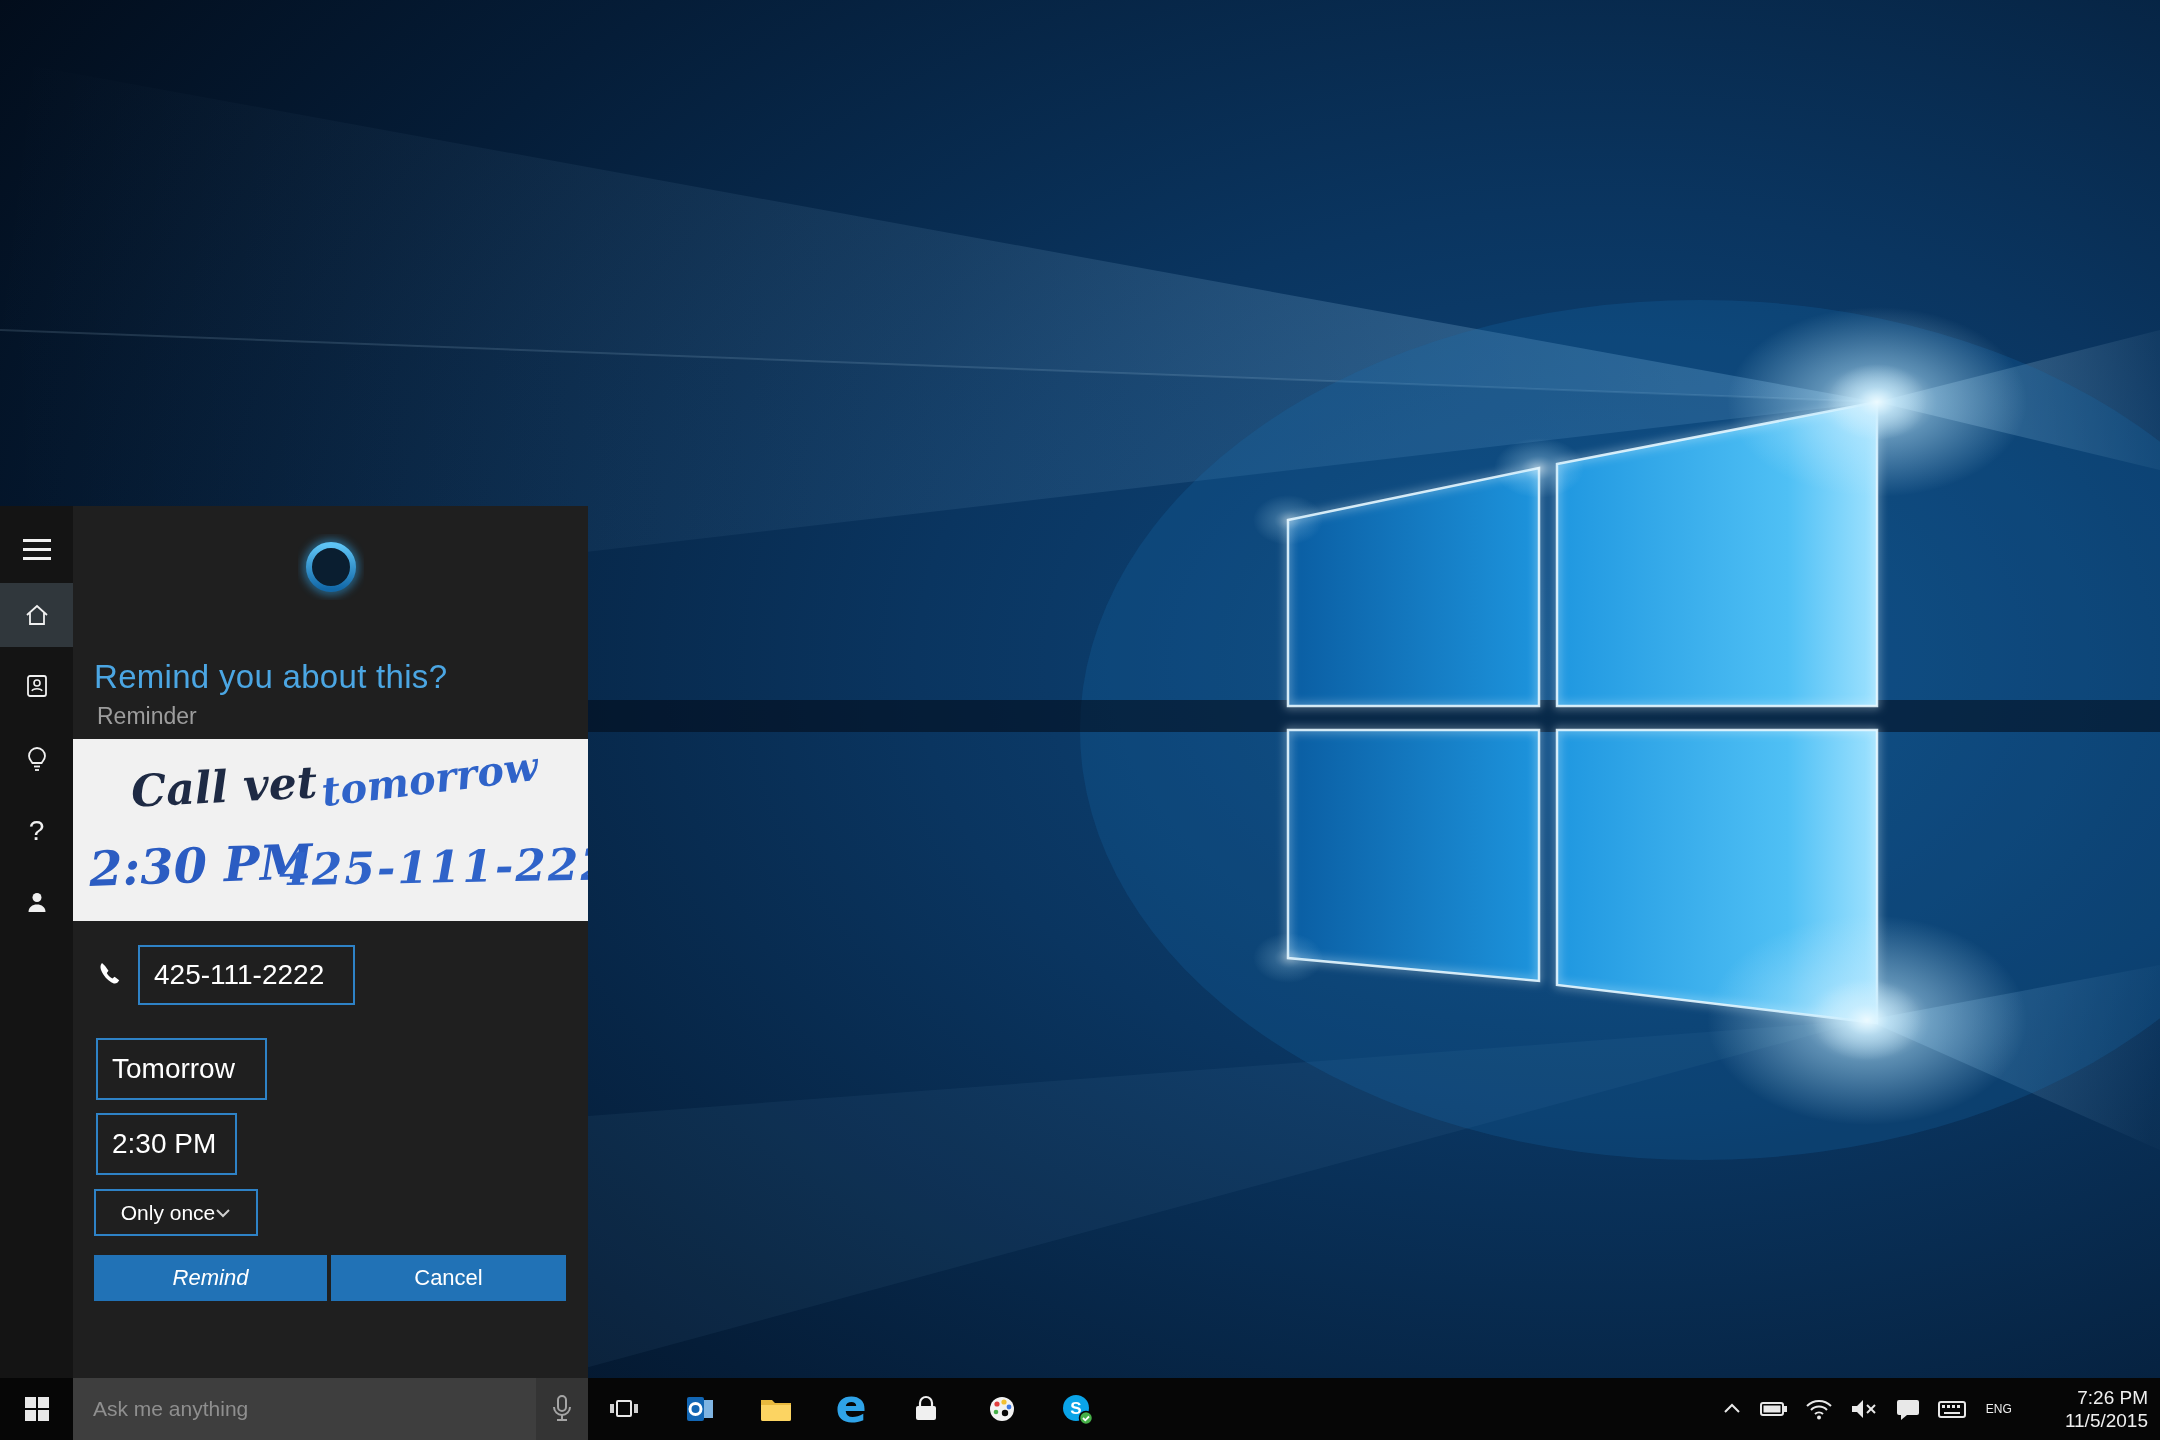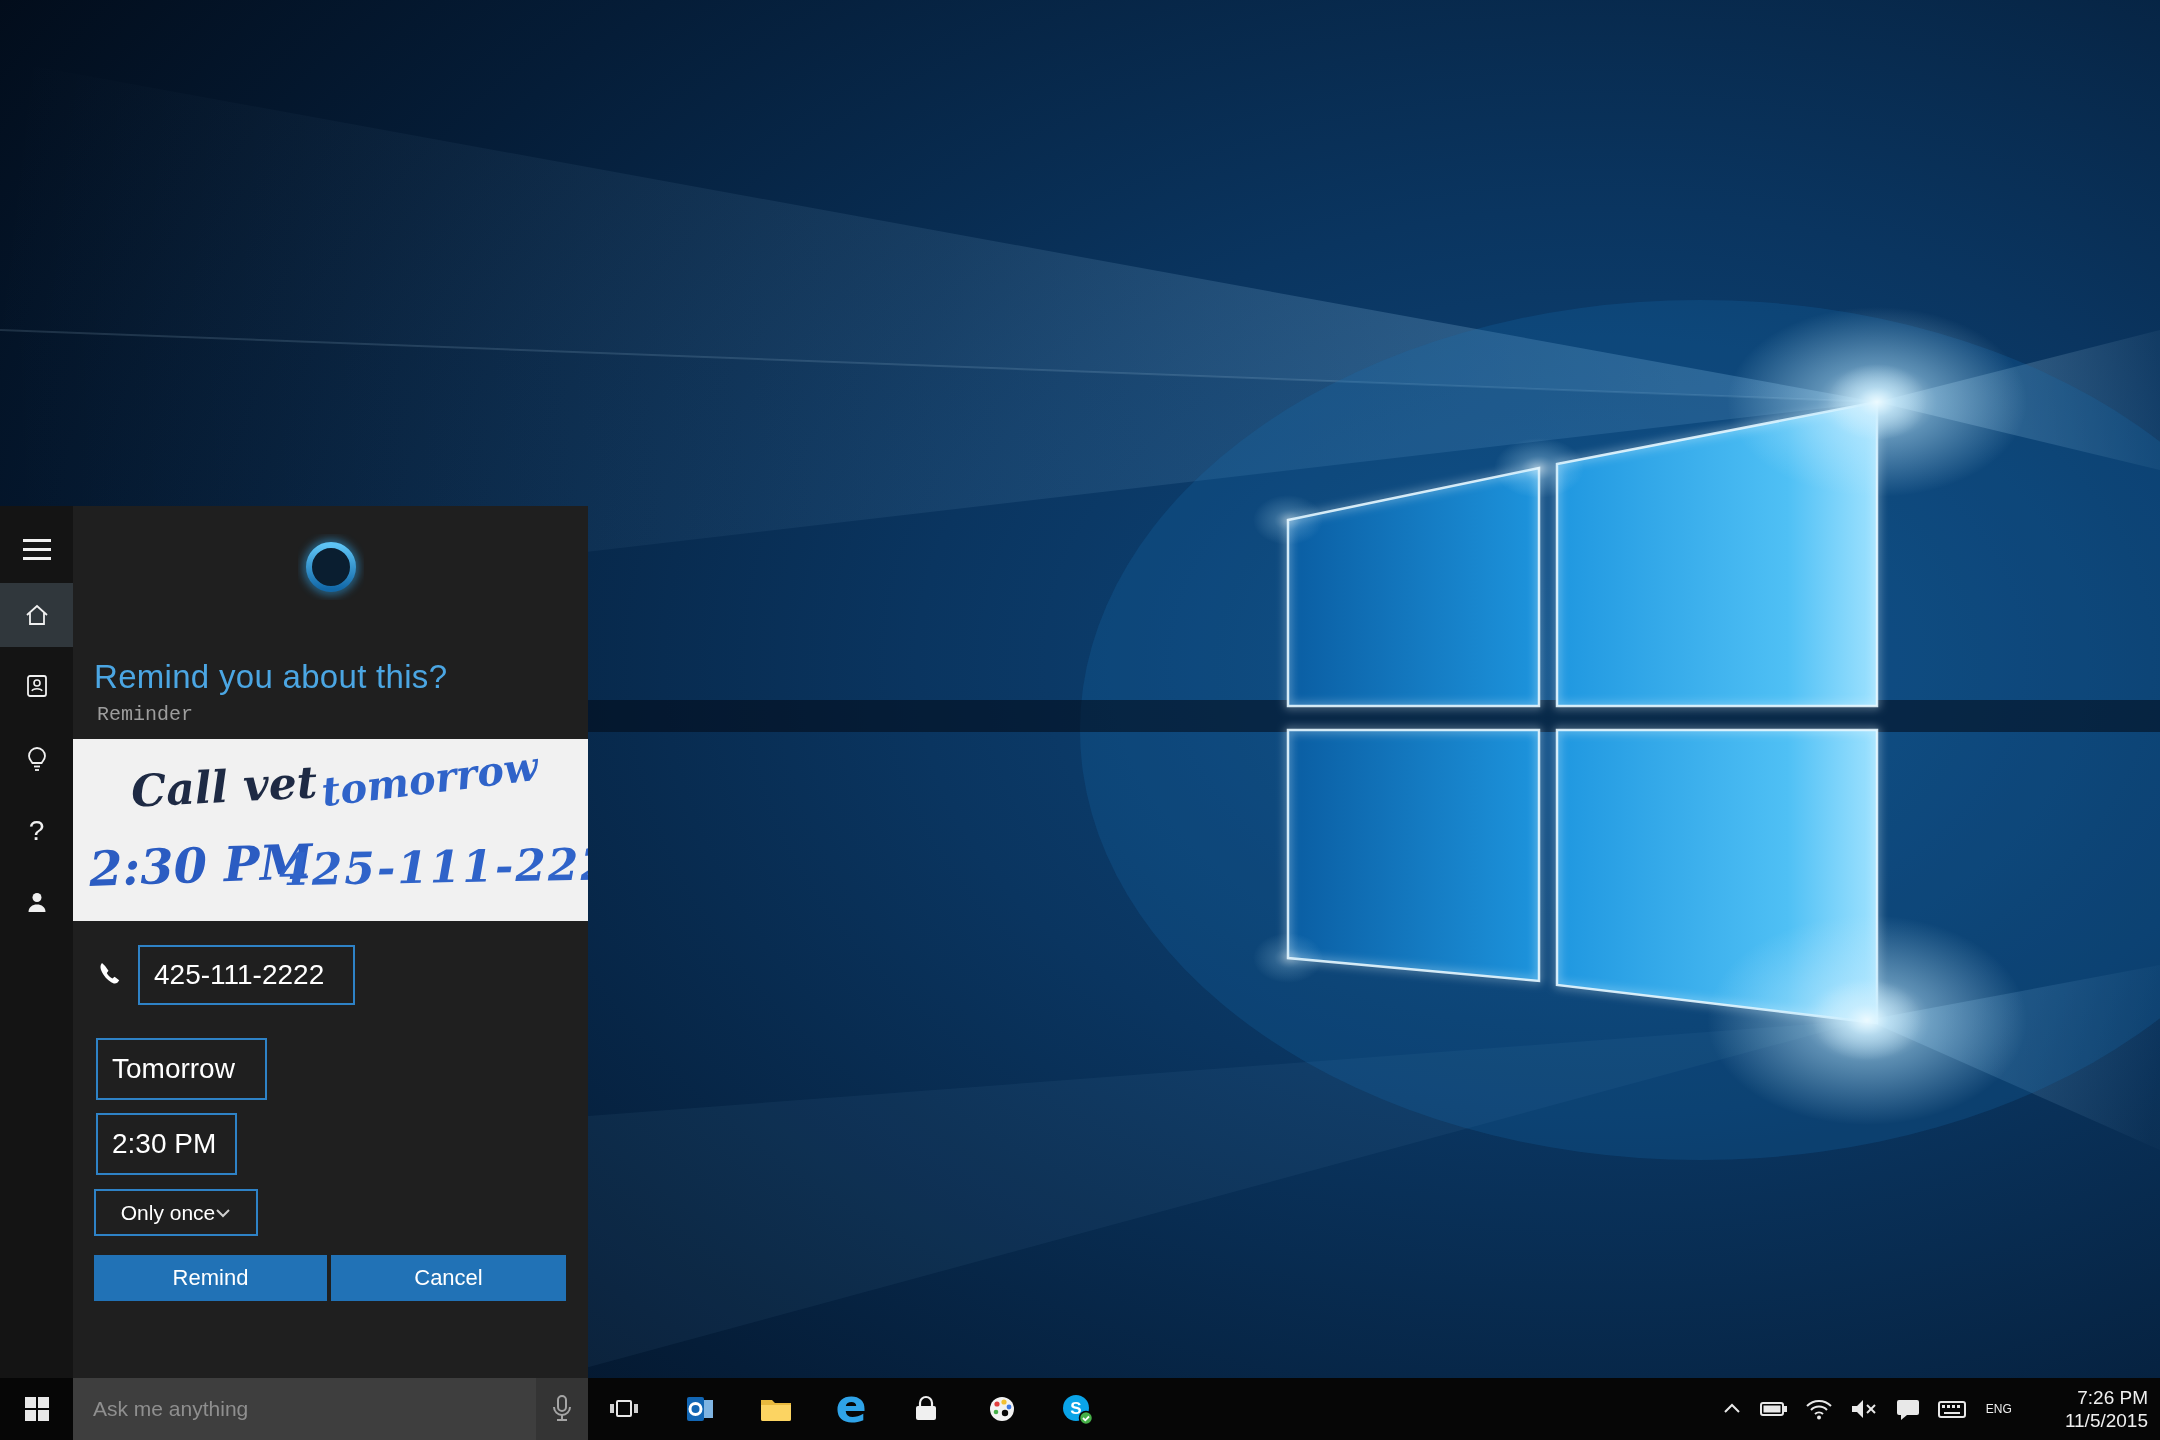--- a/index.html
+++ b/index.html
@@ -13,37 +13,37 @@
   .side-item { position:absolute; left:0; width:73px; height:64px; display:flex; align-items:center; justify-content:center; cursor:pointer; }
   .side-item.selected { background:#30373c; }
   .burger { display:flex; flex-direction:column; gap:6px; }
   .burger span { display:block; width:28px; height:3px; background:#f0f0f0; }
   .qmark { font-size:28px; color:#f0f0f0; font-weight:400; }
 
   
   #panel { position:absolute; left:73px; top:506px; width:515px; height:1000px; background:#1f1f1f; z-index:5; }
   #cortana-logo { position:absolute; left:50%; top:28px; transform:translateX(-50%); }
   #heading { position:absolute; left:21px; top:130px; font-size:33px; font-weight:400; color:#4ba6e3; letter-spacing:.3px; }
-  #section-label { position:absolute; left:24px; top:197px; font-size:20px; color:#9d9d9d;font-family:Liberation Mono, monospace; }
+  #section-label { position:absolute; left:24px; top:197px; font-size:23px; color:#9d9d9d; }
   #ink { position:absolute; left:0; top:233px; width:515px; height:182px; background:#f1f1f1; overflow:hidden; }
   .ink-span { position:absolute; font-family:"DejaVu Serif", serif; font-style:italic; font-weight:700; white-space:nowrap; }
   #ink-phrase-dark { left:58px; top:22px; font-size:44px; color:#1e2a44; transform:rotate(-3deg); }
   #ink-phrase-blue { left:248px; top:16px; font-size:40px; color:#2f63c9; transform:rotate(-7deg); }
   #ink-time { left:16px; top:98px; font-size:48px; color:#2b5cc2; transform:rotate(-2deg); }
   #ink-phone { left:206px; top:102px; font-size:44px; color:#2f63c9; transform:rotate(-1deg); letter-spacing:2px; }
 
   #phone-row { position:absolute; left:0; top:439px; width:515px; height:60px; }
   #phone-icon { position:absolute; left:22px; top:14px; }
   .field-box { position:absolute; border:2px solid #2e82c6; color:#ffffff; font-size:28px; display:flex; align-items:center; padding-left:14px; background:transparent; cursor:pointer; }
   #phone-box { left:65px; top:0; width:217px; height:60px; }
   #date-box  { left:23px; top:532px; width:171px; height:62px; }
   #time-box  { left:23px; top:607px; width:141px; height:62px; }
   #recurrence-box { position:absolute; left:21px; top:683px; width:164px; height:47px; border:2px solid #2e82c6; color:#ffffff; font-size:21px; display:flex; align-items:center; justify-content:center; padding:0 12px; cursor:pointer; }
   .panel-btn { position:absolute; top:749px; height:46px; background:#2172b6; color:#ffffff; font-size:22px; border:none; font-family:"Liberation Sans", sans-serif; cursor:pointer; }
-  #remind-btn { left:21px; width:233px; }
+  #remind-btn { left:21px; width:233px;font-style:italic; }
   #cancel-btn { left:258px; width:235px; }
 
   
   #searchbar { position:absolute; left:73px; top:1378px; width:515px; height:62px; background:#3e3e3e; z-index:6; }
   #search-input { position:absolute; left:0; top:0; width:454px; height:62px; background:transparent; border:none; outline:none; color:#c9c9c9; font-size:21px; padding-left:20px; font-family:"Liberation Sans", sans-serif; }
   #search-input::placeholder { color:#8f8f8f; opacity:1; }
   #mic-btn { position:absolute; right:0; top:0; width:52px; height:62px; background:#343434; display:flex; align-items:center; justify-content:center; cursor:pointer; border:none; }
 
   
   #taskbar { position:absolute; left:0; top:1378px; width:2160px; height:62px; background:#060606; z-index:4; }

